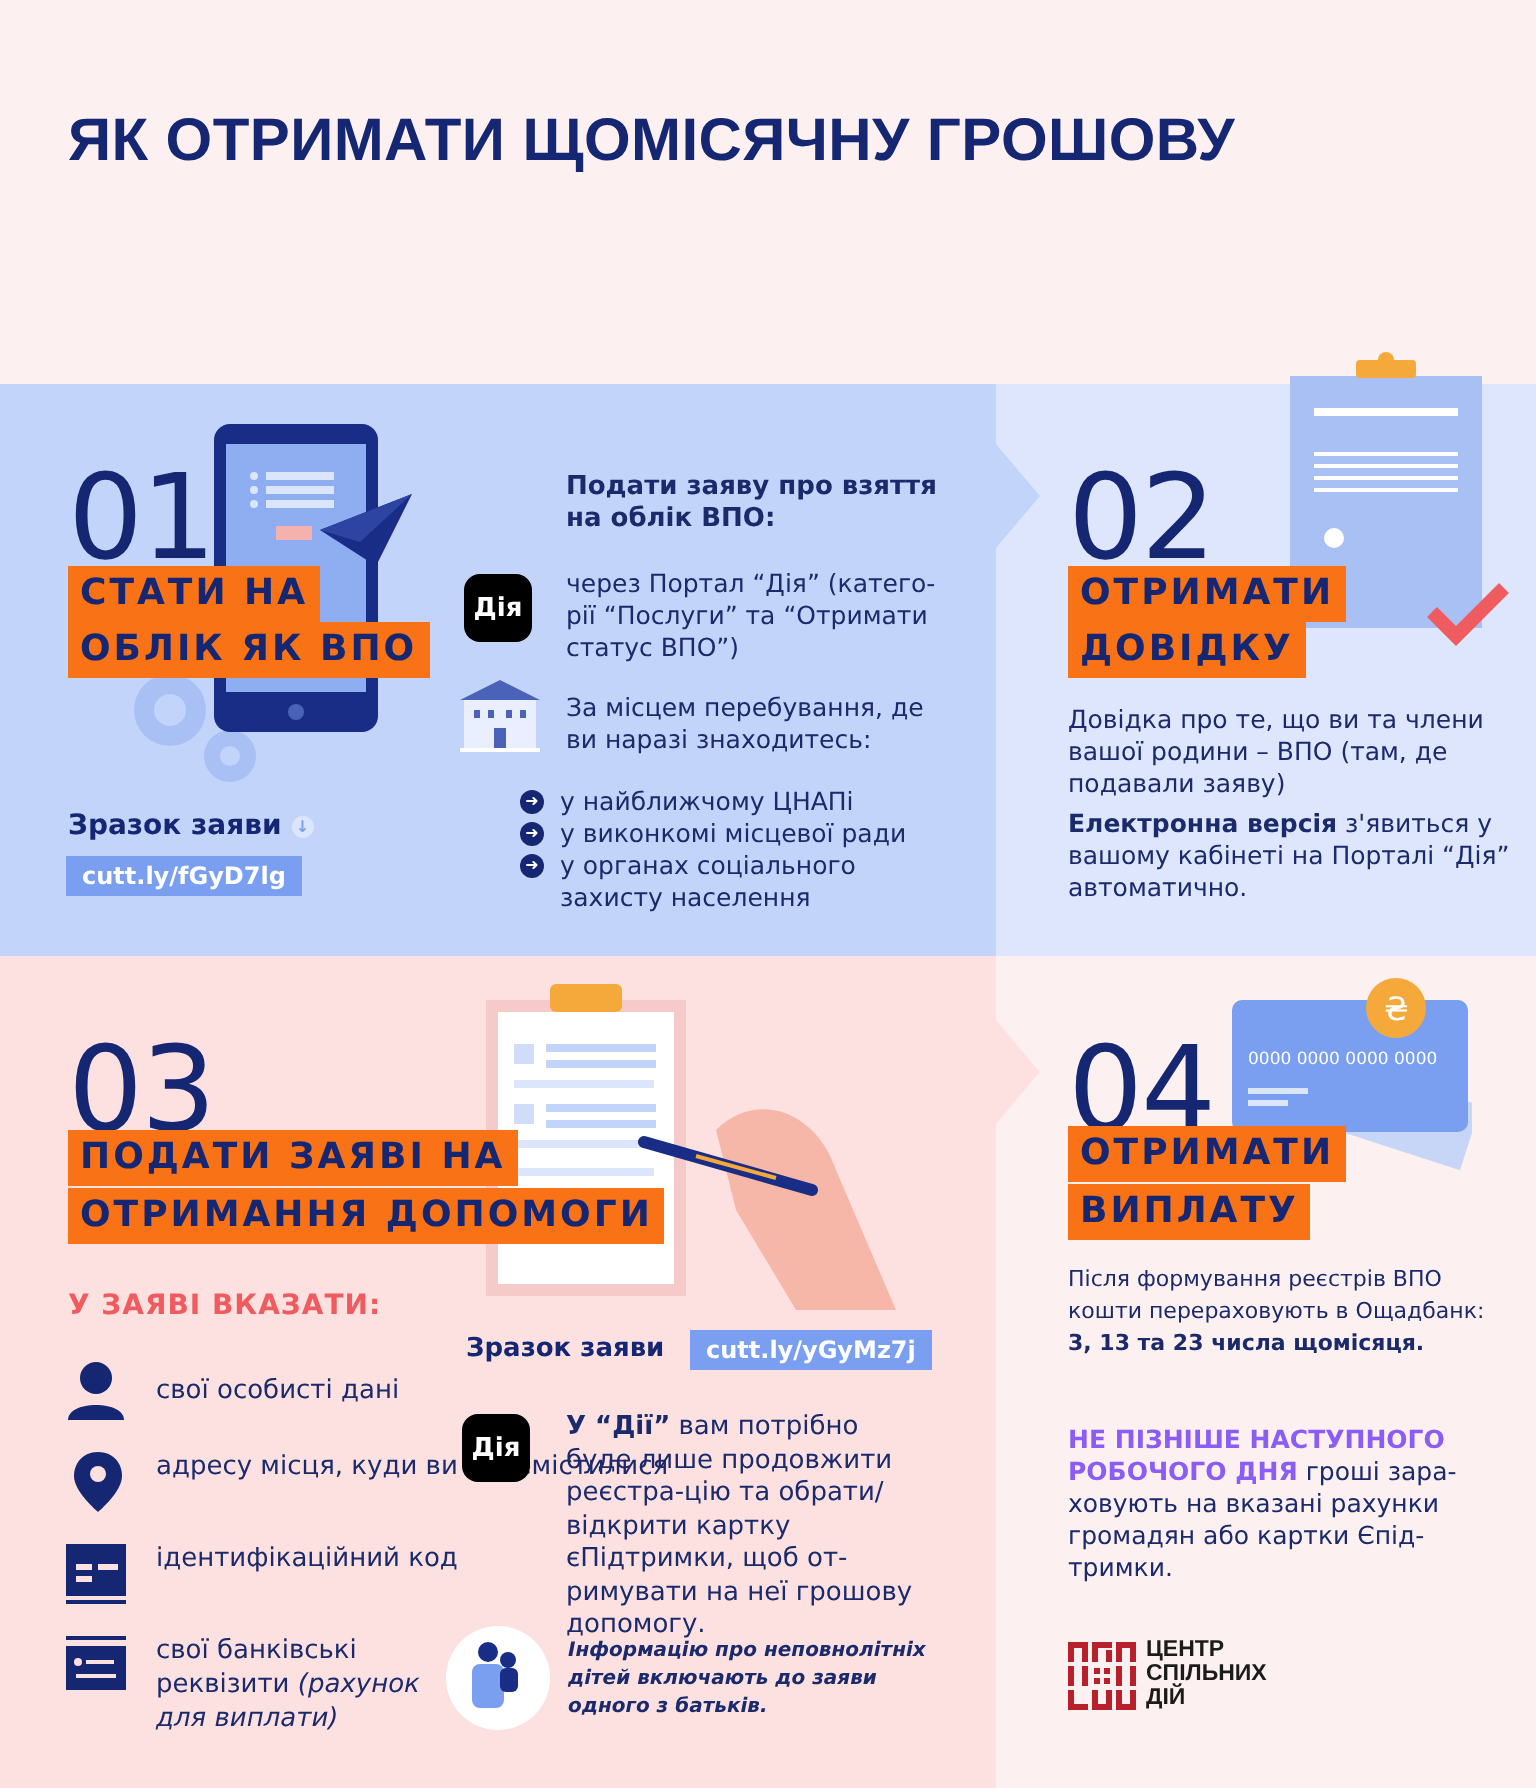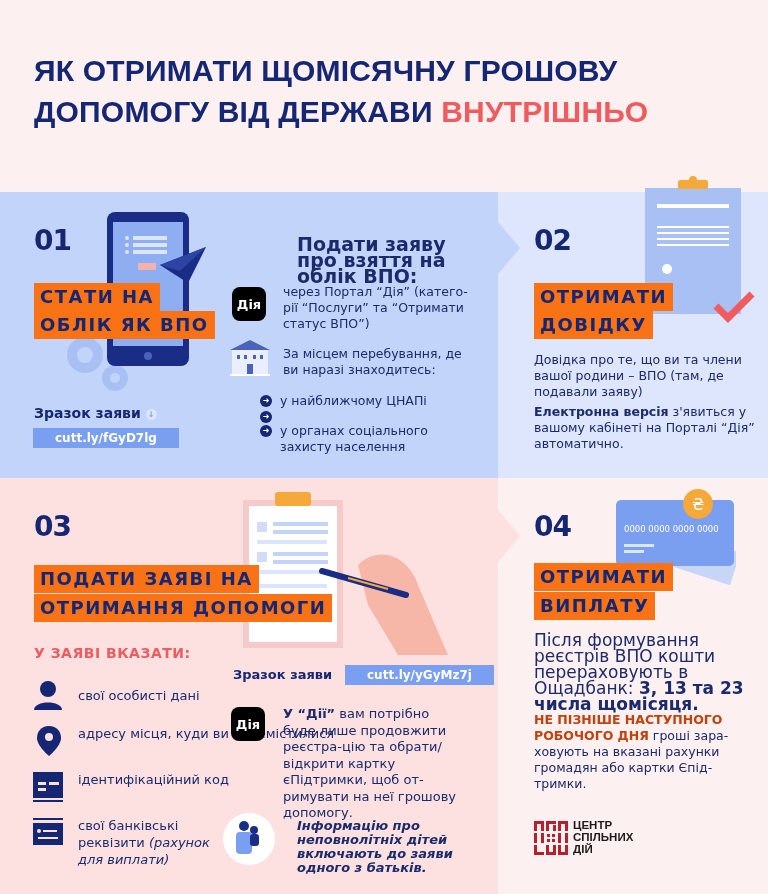--- a/index.html
+++ b/index.html
@@ -8,40 +8,39 @@
   .title { position: absolute; left: 34px; top: 50px; font-family: "Liberation Sans", sans-serif; font-weight: bold; font-size: 30px; line-height: 41px; letter-spacing: 0.2px; color: #152672; }
   .title .red { color: #ef5b5f; }
 
   .s1 { position: absolute; left: 0; top: 192px; width: 498px; height: 286px; background: #c3d4fa; }
   .s2 { position: absolute; left: 498px; top: 192px; width: 270px; height: 286px; background: #dde6fc; }
   .s3 { position: absolute; left: 0; top: 478px; width: 498px; height: 416px; background: #fde1e1; }
   .s4 { position: absolute; left: 498px; top: 478px; width: 270px; height: 416px; background: #fdf0f0; }
   .arrow1 { position: absolute; left: 498px; top: 222px; width: 0; height: 0; border-top: 26px solid transparent; border-bottom: 26px solid transparent; border-left: 22px solid #c3d4fa; }
   .arrow2 { position: absolute; left: 498px; top: 510px; width: 0; height: 0; border-top: 26px solid transparent; border-bottom: 26px solid transparent; border-left: 22px solid #fde1e1; }
 
-  .num { position: absolute; font-family: "DejaVu Sans", sans-serif; font-size: 28px; font-weight: bold; color: #152672; letter-spacing: -1px; }
+  .num { position: absolute; font-family: "DejaVu Sans", sans-serif; font-size: 59px; font-weight: normal; color: #152672; letter-spacing: -1px; }
   .label { position: absolute; background: #f97316; color: #152672; font-weight: bold; font-size: 18px; letter-spacing: 1.5px; padding: 3px 6px; line-height: 22px; white-space: nowrap; }
 
   .small { font-size: 12.5px; line-height: 16px; color: #1b2a6b; }
   .b { font-weight: bold; }
-  .link { display: inline-block; background: #7b9ff0; color: #fff; font-weight: bold; font-size: 12px; padding: 3px 22px; }
+  .link { display: inline-block; background: #7b9ff0; color: #fff; font-weight: bold; font-size: 12px; padding: 3px 8px; }
   .diia { position: absolute; width: 34px; height: 34px; background: #000; border-radius: 8px; color: #fff; font-size: 13px; font-weight: bold; display: flex; align-items: center; justify-content: center; }
   .bullet { display: flex; align-items: flex-start; gap: 8px; }
   .dot { width: 12px; height: 12px; border-radius: 50%; background: #152672; color: #fff; font-size: 8px; display: flex; align-items: center; justify-content: center; margin-top: 2px; flex-shrink: 0; }
   .ico { position: absolute; }
   .item { position: absolute; left: 78px; font-size: 13px; line-height: 17px; color: #1b2a6b; }
   .logo-txt { font-family: "Liberation Sans", sans-serif; font-weight: bold; font-size: 11.5px; line-height: 12px; color: #1b1b1b; }
 </style>
 </head>
 <body>
 
 <div class="hdr">
   <div class="title">
     <div>ЯК ОТРИМАТИ ЩОМІСЯЧНУ ГРОШОВУ</div>
-    <div><span>ДОПОМОГУ ВІД ДЕРЖАВИ </span><span class="red">ВНУТРІШНЬО</span></div>
   </div>
 </div>
 
 <div class="s1"></div>
 <div class="s2"></div>
 <div class="s3"></div>
 <div class="s4"></div>
 <div class="arrow1"></div>
 <div class="arrow2"></div>
 
@@ -69,41 +68,42 @@
 </svg>
 <div class="num" style="left:34px;top:224px">01</div>
 <div class="label" style="left:34px;top:283px">СТАТИ НА</div>
 <div class="label" style="left:34px;top:311px">ОБЛІК ЯК ВПО</div>
 <div style="position:absolute;left:34px;top:405px;font-weight:bold;font-size:14px;color:#152672">
   <span>Зразок заяви</span>
   <span style="display:inline-block;width:11px;height:11px;border-radius:50%;background:#dbe5fc;color:#7b9ff0;font-size:8px;text-align:center;line-height:11px;vertical-align:middle">↓</span>
 </div>
 <div class="link" style="position:absolute;left:33px;top:428px">cutt.ly/fGyD7lg</div>
 
-<div class="small b" style="position:absolute;left:297px;top:236px;width:190px;font-size:19px">Подати заяву про взяття на облік ВПО:</div>
+<div class="small b" style="position:absolute;left:283px;top:236px;width:190px;font-size:13px">Подати заяву про взяття на облік ВПО:</div>
 <div class="diia" style="left:232px;top:287px">Дія</div>
 <div class="small" style="position:absolute;left:283px;top:284px;width:185px">через Портал “Дія” (катего-рії “Послуги” та “Отримати статус ВПО”)</div>
 <svg class="ico" style="left:230px;top:340px" width="40" height="36">
   <polygon points="20,0 40,10 0,10" fill="#4a63b8"></polygon>
   <rect x="2" y="10" width="36" height="24" fill="#e9efff"></rect>
   <rect x="7" y="15" width="3" height="4" fill="#4a63b8"></rect>
     <rect x="14" y="15" width="3" height="4" fill="#4a63b8"></rect>
     <rect x="23" y="15" width="3" height="4" fill="#4a63b8"></rect>
     <rect x="30" y="15" width="3" height="4" fill="#4a63b8"></rect>
   <rect x="17" y="24" width="6" height="10" fill="#4a63b8"></rect>
   <rect x="0" y="34" width="40" height="2" fill="#fff"></rect>
 </svg>
 <div class="small" style="position:absolute;left:283px;top:346px;width:190px">За місцем перебування, де ви наразі знаходитесь:</div>
 <div style="position:absolute;left:260px;top:393px;width:210px">
   <div class="bullet small">
       <span class="dot">➜</span>
       <span>у найближчому ЦНАПі</span>
     </div>
   <div class="bullet small">
       <span class="dot">➜</span>
+      <span>у виконкомі місцевої ради</span>
     </div>
   <div class="bullet small">
       <span class="dot">➜</span>
       <span>у органах соціального захисту населення</span>
     </div>
 </div>
 
 <svg class="ico" style="left:645px;top:174px" width="96" height="140">
   <rect x="0" y="14" width="96" height="126" fill="#a9c0f4"></rect>
   <rect x="33" y="6" width="30" height="9" rx="2" fill="#f5a93a"></rect>
@@ -182,39 +182,39 @@
 <div class="link" style="position:absolute;left:345px;top:665px">cutt.ly/yGyMz7j</div>
 <div class="diia" style="left:231px;top:707px">Дія</div>
 <div class="small" style="position:absolute;left:283px;top:706px;width:180px;font-size:13px;line-height:16.5px"><span class="b">У “Дії”</span><span> вам потрібно буде лише продовжити реєстра-цію та обрати/відкрити картку єПідтримки, щоб от-римувати на неї грошову допомогу.</span></div>
 <svg class="ico" style="left:222px;top:812px" width="54" height="54">
   <circle cx="27" cy="27" r="26" fill="#fff"></circle>
   <circle cx="22" cy="14" r="5" fill="#1a2d86"></circle>
     <rect x="14" y="20" width="16" height="22" rx="4" fill="#7b9ff0"></rect>
   <circle cx="32" cy="18" r="4" fill="#1a2d86"></circle>
     <rect x="28" y="22" width="9" height="12" rx="3" fill="#1a2d86"></rect>
 </svg>
-<div style="position:absolute;left:297px;top:819px;width:190px;font-size:13px;line-height:14px;font-style:italic;font-weight:bold;color:#1b2a6b">Інформацію про неповнолітніх дітей включають до заяви одного з батьків.</div>
+<div style="position:absolute;left:284px;top:819px;width:190px;font-size:10px;line-height:14px;font-style:italic;font-weight:bold;color:#1b2a6b">Інформацію про неповнолітніх дітей включають до заяви одного з батьків.</div>
 
 <svg class="ico" style="left:606px;top:486px" width="130" height="110">
   <g transform="rotate(18 95 75)">
       <rect x="60" y="55" width="70" height="34" fill="#c7d5f7"></rect>
       <circle cx="95" cy="72" r="8" fill="#e8eefc"></circle>
     </g>
   <rect x="10" y="14" width="118" height="66" rx="5" fill="#7b9ff0"></rect>
   <text x="18" y="46" font-size="8.5" fill="#fff" font-family="DejaVu Sans">0000 0000 0000 0000</text>
   <rect x="18" y="58" width="30" height="3" fill="#dbe5fc"></rect>
     <rect x="18" y="64" width="20" height="3" fill="#dbe5fc"></rect>
   <circle cx="92" cy="18" r="15" fill="#f5a93a"></circle>
   <text x="86" y="24" font-size="16" fill="#fff" font-family="DejaVu Sans">₴</text>
 </svg>
 <div class="num" style="left:534px;top:510px">04</div>
 <div class="label" style="left:534px;top:563px">ОТРИМАТИ</div>
 <div class="label" style="left:534px;top:592px">ВИПЛАТУ</div>
-<div class="small" style="position:absolute;left:534px;top:632px;width:222px;font-size:17px"><span>Після формування реєстрів ВПО кошти перераховують в Ощадбанк: </span><span class="b">3, 13 та 23 числа щомісяця.</span></div>
-<div class="small" style="position:absolute;left:534px;top:712px;width:222px;font-size:12.5px"><span class="b" style="color:#c2410c">НЕ ПІЗНІШЕ НАСТУПНОГО РОБОЧОГО ДНЯ</span><span> гроші зара-ховують на вказані рахунки громадян або картки Єпід-тримки.</span></div>
+<div class="small" style="position:absolute;left:534px;top:632px;width:222px;font-size:11px"><span>Після формування реєстрів ВПО кошти перераховують в Ощадбанк: </span><span class="b">3, 13 та 23 числа щомісяця.</span></div>
+<div class="small" style="position:absolute;left:534px;top:712px;width:222px;font-size:12.5px"><span class="b" style="color:#8b5cf6">НЕ ПІЗНІШЕ НАСТУПНОГО РОБОЧОГО ДНЯ</span><span> гроші зара-ховують на вказані рахунки громадян або картки Єпід-тримки.</span></div>
 
 <div style="position:absolute;left:534px;top:819px;display:flex;gap:5px;align-items:flex-end">
   <svg width="34" height="34">
     <g fill="#b8202c">
       <rect x="0" y="0" width="10" height="3"></rect>
         <rect x="0" y="0" width="3" height="10"></rect>
         <rect x="7" y="0" width="3" height="10"></rect>
       <rect x="12" y="0" width="10" height="3"></rect>
         <rect x="12" y="0" width="3" height="10"></rect>
         <rect x="19" y="4" width="3" height="6"></rect>

